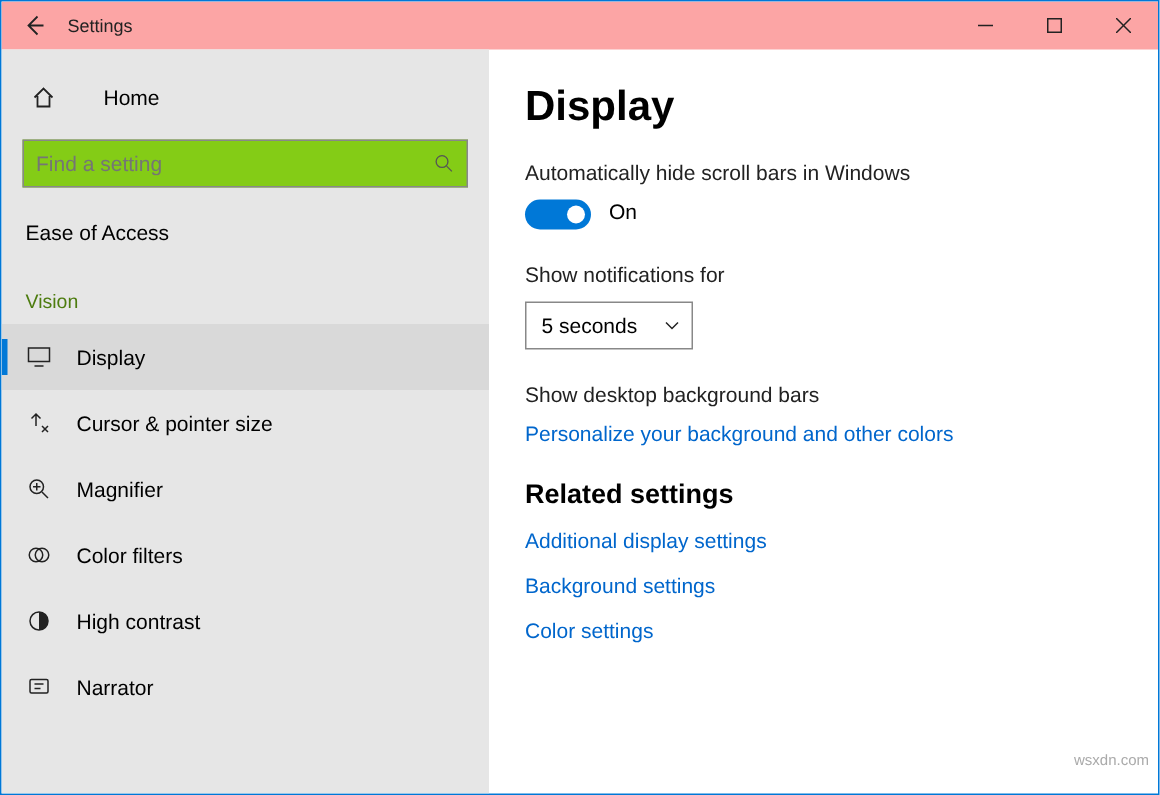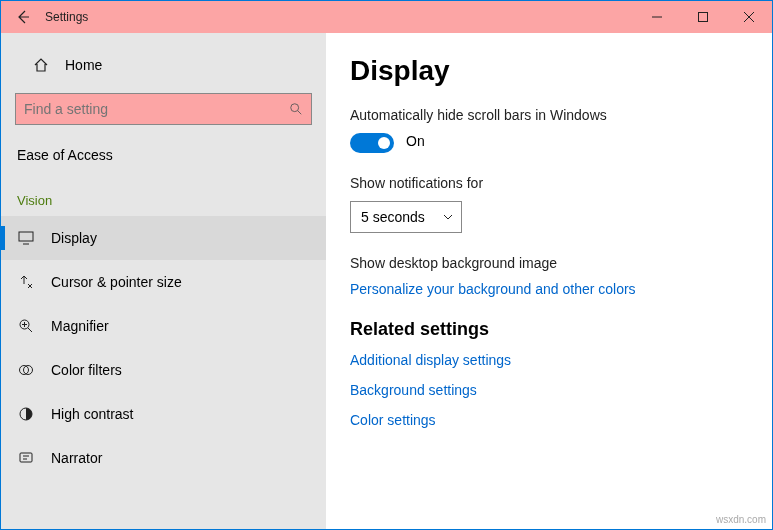--- a/index.html
+++ b/index.html
@@ -4,23 +4,23 @@
 <style>
   * { box-sizing: border-box; margin: 0; padding: 0; font-family: "Segoe UI", -apple-system, sans-serif; }
   body { width: 773px; height: 530px; overflow: hidden; background: #fff; border: 1px solid #0078d7; position: relative; }
   .titlebar { height: 32px; display: flex; align-items: center; background: #fca5a5; }
   .titlebar .back { width: 44px; height: 100%; display:flex; align-items:center; justify-content:center; cursor:pointer; }
   .titlebar .title { font-size: 12px; color:#222; }
   .titlebar .win-controls { margin-left:auto; display:flex; }
   .titlebar .win-controls div { width:46px; height:32px; display:flex; align-items:center; justify-content:center; cursor:pointer; }
   .body { display:flex; height: calc(100% - 32px); }
   .sidebar { width: 325px; background:#e6e6e6; height:100%; padding-top:12px; overflow:hidden; }
-  .home-row { display:flex; align-items:center; height:40px; padding-left:32px; gap:16px; font-size:14px; cursor:pointer; }
+  .home-row { display:flex; align-items:center; height:40px; padding-left:20px; gap:32px; font-size:14px; cursor:pointer; }
   .search-wrap { padding: 8px 14px 14px 14px; }
-  .search { display:flex; align-items:center; height:32px; border:1px solid #888; background:#fca5a5; padding:12px 8px; }
+  .search { display:flex; align-items:center; height:32px; border:1px solid #888; background:#84cc16; padding:12px 8px; }
   .search input { flex:1; border:none; background:transparent; outline:none; font-size:14px; color:#555; }
   .category { font-weight:400; font-size:14px; padding:8px 16px 18px 16px; }
   .group-label { font-size:13px; color:#4d7c0f; padding: 12px 16px 8px 16px; }
   .nav-item { display:flex; align-items:center; height:44px; padding-left:16px; gap:16px; font-size:14px; cursor:pointer; position:relative; }
   .nav-item .icon { width:18px; display:flex; justify-content:center; color:#222; }
   .nav-item.active::before { content:""; position:absolute; left:0; top:10px; bottom:10px; width:4px; background:#0078d7; }
   .nav-item.active { background:#d9d9d9; }
   .main { flex:1; padding: 22px 24px; overflow:hidden; }
   .main h1 { font-size:28px; font-weight:600; margin-bottom:20px; }
   .setting-label { font-size:14px; color:#222; margin-bottom:10px; }
@@ -28,21 +28,21 @@
   .toggle { width:44px; height:20px; border-radius:10px; position:relative; cursor:pointer; }
   .toggle.on { background:#0078d7; }
   .toggle.off { background:#fff; border:2px solid #222; }
   .toggle .knob { position:absolute; width:12px; height:12px; border-radius:50%; top:50%; transform:translateY(-50%); }
   .toggle.on .knob { right:4px; background:#fff; }
   .toggle.off .knob { left:2px; background:#222; }
   .toggle-text { font-size:14px; }
   .dropdown { display:inline-flex; align-items:center; height:32px; border:1px solid #888; padding:0 8px 0 10px; font-size:14px; gap:18px; cursor:pointer; margin-bottom:22px; min-width:92px; }
   .link { color:#0066cc; font-size:14px; cursor:pointer; margin-bottom:14px; display:block; }
   .related-h { font-size:18px; font-weight:600; margin:22px 0 12px 0; }
-  .watermark { position:absolute; right:6px; bottom:4px; font-size:10px; color:#aaa; }
+  .watermark { position:absolute; right:6px; bottom:16px; font-size:10px; color:#aaa; }
   svg { display:block; }
 </style>
 </head>
 <body>
 
 <div class="titlebar">
   <div class="back">
     <svg width="16" height="16" viewBox="0 0 16 16">
         <path d="M10 2 L4 8 L10 14 M4 8 H14" stroke="#222" stroke-width="1.2" fill="none"></path>
       </svg>
@@ -160,21 +160,21 @@
     </div>
 
     <div class="setting-label">Show notifications for</div>
     <div class="dropdown">
       <span>5 seconds</span>
       <svg width="10" height="6" viewBox="0 0 10 6">
           <path d="M1 1 L5 5 L9 1" stroke="#222" fill="none"></path>
         </svg>
     </div>
 
-    <div class="setting-label">Show desktop background image</div>
+    <div class="setting-label">Show desktop background bars</div>
 
     <a class="link">Personalize your background and other colors</a>
 
     <div class="related-h">Related settings</div>
     <a class="link">Additional display settings</a>
     <a class="link">Background settings</a>
     <a class="link">Color settings</a>
   </div>
 </div>
 

